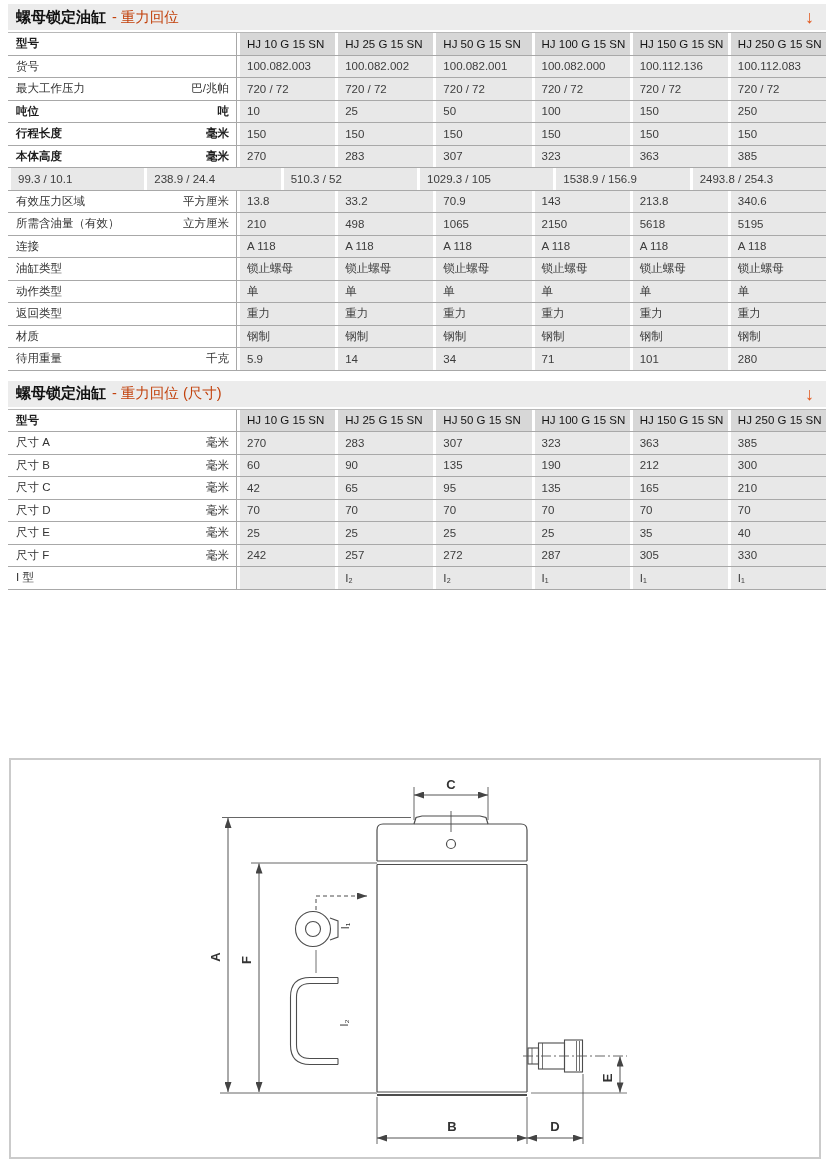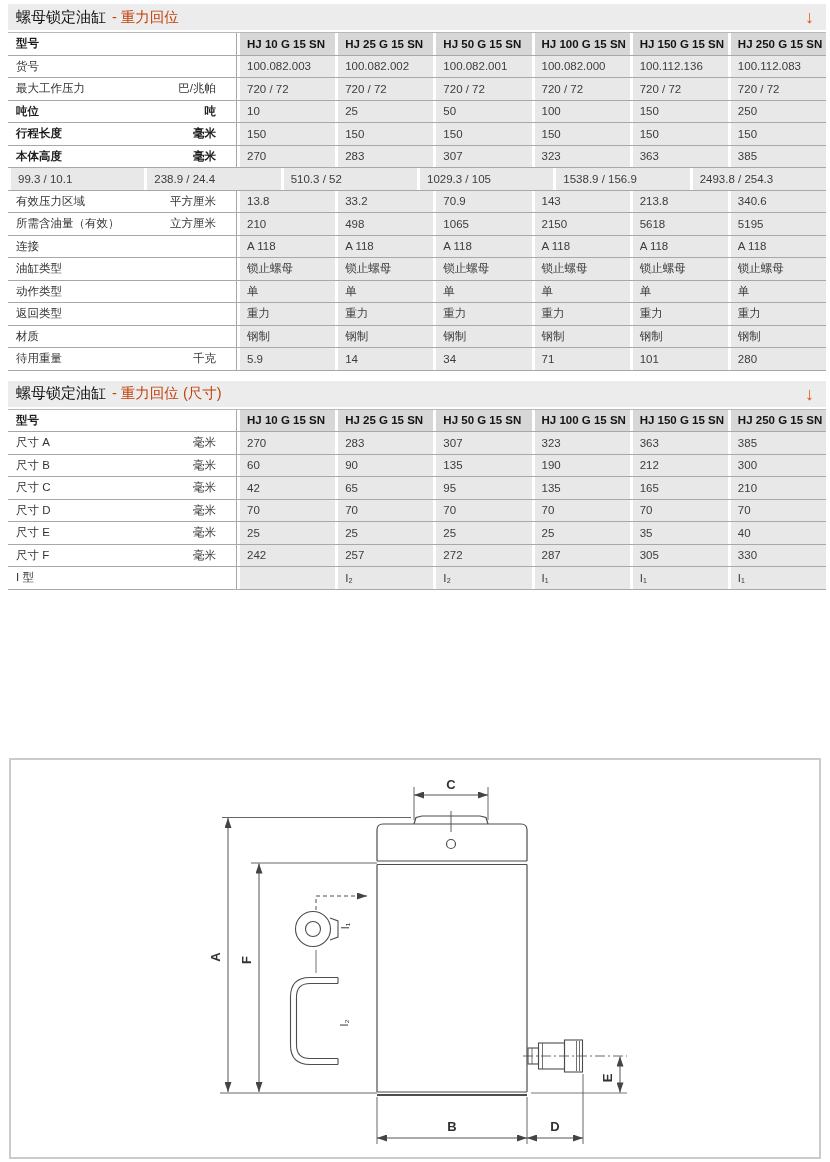--- a/index.html
+++ b/index.html
@@ -3,34 +3,34 @@
 <meta charset="utf-8">
 <style>
   *{box-sizing:border-box;margin:0;padding:0}
   html,body{background:#fff}
   body{width:830px;height:1162px;position:relative;overflow:hidden;
        font-family:"Liberation Sans","DejaVu Sans",sans-serif}
   .sheet{padding:4px 4px 0 8px}
 
   
   .titlebar{height:26px;background:#ececec;display:flex;align-items:center;padding:0 12px 0 8px}
-  .titlebar .main{font-weight:normal;font-size:15px;color:#111}
+  .titlebar .main{font-weight:bold;font-size:15px;color:#111}
   .titlebar .sub{font-size:14.5px;color:#c2410c;margin-left:6px}
   .titlebar .dl{margin-left:auto;color:#e2571b;font-size:18px;font-weight:bold;line-height:1;cursor:pointer}
 
   
   .dtable{margin-top:2px;border-top:1px solid #b8b8b8}
   .t-row{display:flex;height:22.5px;border-bottom:1px solid #a8a8a8;background:#fff}
   .t-labelcell{width:229px;flex:0 0 229px;display:flex;align-items:center;justify-content:space-between;
-               padding:0 20px 0 8px;border-right:1px solid #a8a8a8;background:#fff}
+               padding:0 7px 0 8px;border-right:1px solid #a8a8a8;background:#fff}
   .lbl,.unit{font-size:11.5px;color:#333;white-space:nowrap}
   .bold{font-weight:bold;color:#1d1d1d}
   .t-cell{flex:1;margin-left:3px;background:#e8e8e8;display:flex;align-items:center;
           padding-left:7px;font-size:11.5px;color:#3c3c3c;white-space:nowrap;overflow:hidden}
-  .t-headcell{background:#d7d7d7;font-weight:bold;color:#141414}
+  .t-headcell{background:#d7d7d7;font-weight:normal;color:#141414}
   .tablegap{margin-top:10px}
 
   
   .diagram-panel{position:absolute;left:9px;top:758px;width:812px;height:401px;
                  border:2px solid #cbcbcb;background:#fff}
   svg text{fill:#333;font-family:"Liberation Sans","DejaVu Sans",sans-serif}
   .dimtxt{font-size:13px;font-weight:bold}
   .parttxt{font-size:10.5px}
 </style>
 </head>

